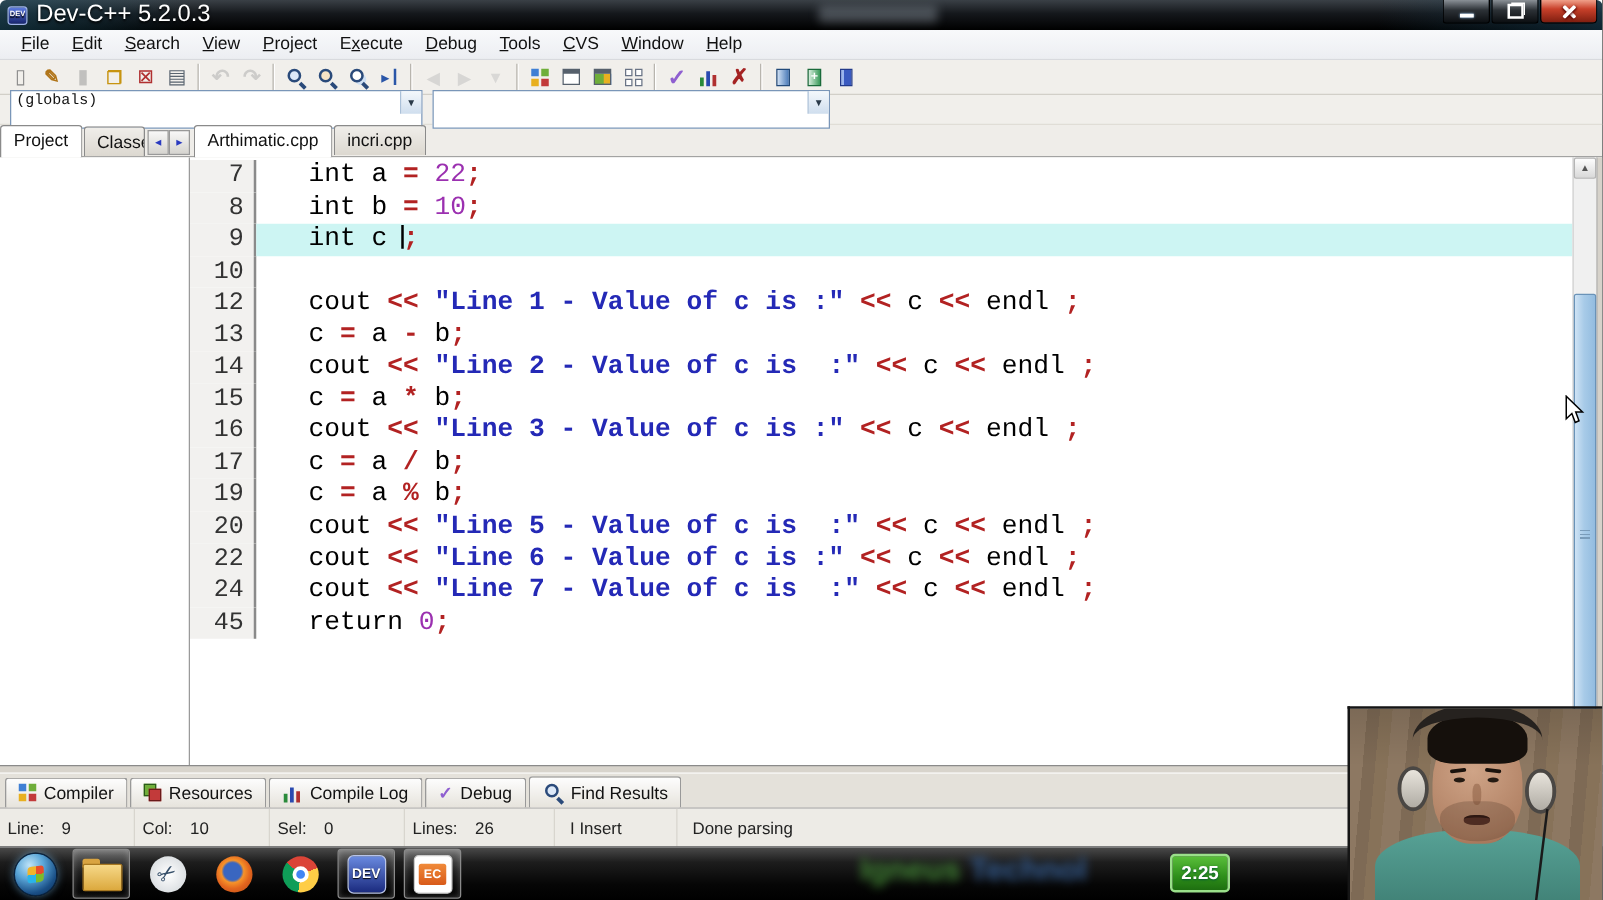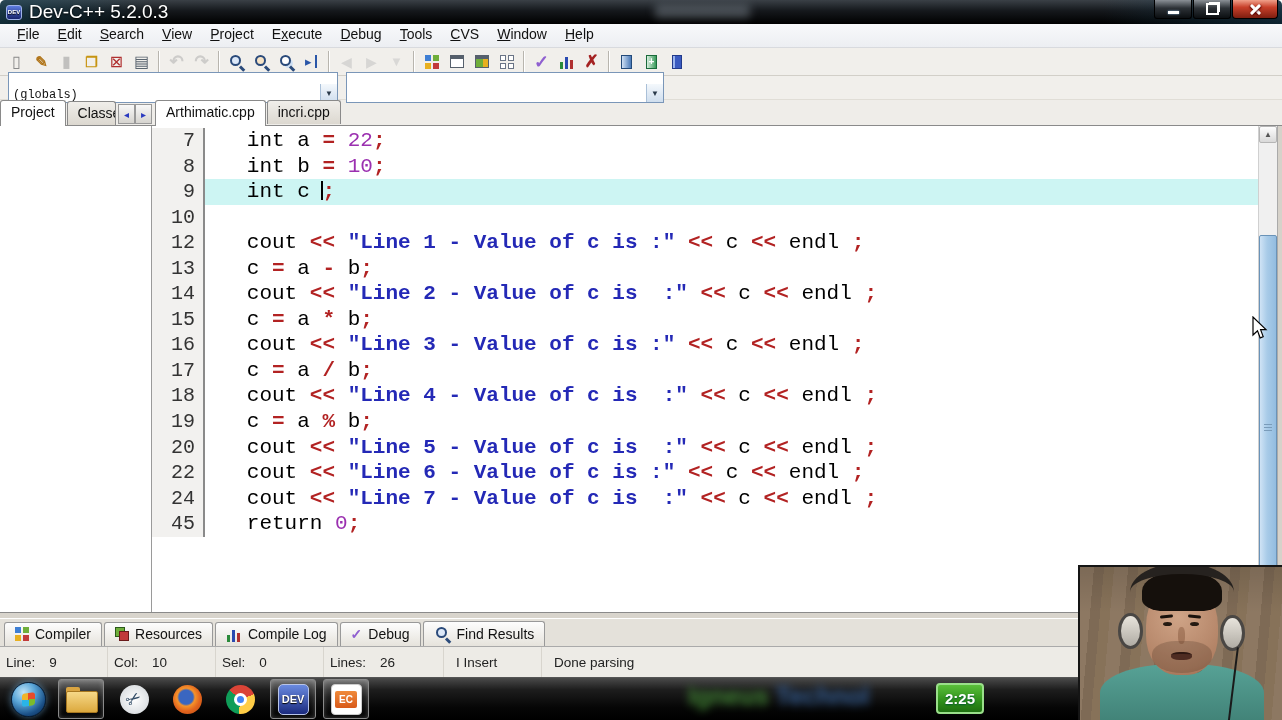--- a/index.html
+++ b/index.html
@@ -85,21 +85,21 @@
   .door-blue{width:11px;height:14px;border:1px solid #234a7a;background:linear-gradient(90deg,#cfe0f4,#4a7ab8)}
   .door-green{width:11px;height:14px;border:1px solid #1a6a3a;background:linear-gradient(90deg,#d8eede,#3a9a5a);display:flex;align-items:center;justify-content:center;color:#fff;font-size:10px;font-weight:bold}
   .door-green::before{content:'+'}
   .book-blue{width:10px;height:14px;border:1px solid #223a8a;background:linear-gradient(90deg,#9ab4ee 30%,#3a5ac0 30%)}
   .layers{position:relative;width:14px;height:14px}
   .layers::before{content:'';position:absolute;left:0;top:0;width:8px;height:8px;background:#6fae3a;border:1px solid #2a5a1a}
   .layers::after{content:'';position:absolute;right:0;bottom:0;width:8px;height:8px;background:#c23a3a;border:1px solid #6a1a1a}
 
   
   .comborow{height:24px;background:#f1efeb;display:flex;align-items:center;padding-left:8px;border-bottom:1px solid #e0ddd6}
-  .combo{height:31px;background:#fff;border:1px solid #7a96b8;display:flex;align-items:flex-end;justify-content:space-between}
+  .combo{height:31px;background:#fff;border:1px solid #7a96b8;display:flex;align-items:flex-start;justify-content:space-between}
   .combo1{width:330px;margin-right:8px}
   .combo2{width:318px}
   .combo-text{font-family:"Liberation Mono",monospace;font-size:12px;color:#111;padding-left:4px}
   .combo-btn{width:17px;height:18px;background:linear-gradient(#f4f8fc,#cfdeee);border-left:1px solid #aac0d8;display:flex;align-items:center;justify-content:center;font-size:8px;color:#2a3a4a}
 
   
   .tabrow{height:26px;display:flex;align-items:flex-end;background:#efede9;border-bottom:1px solid #8a8a8a}
   .lefttabs{width:152px;display:flex;align-items:flex-end;flex:0 0 152px}
   .tab{font-size:14px;color:#111;padding:3px 10px 4px;border:1px solid #8a8a8a;border-bottom:none;border-radius:3px 3px 0 0;background:linear-gradient(#f0eeea,#dcd8d0);margin-right:1px;white-space:nowrap}
   .tab.active{background:#fff;position:relative;margin-bottom:-1px;padding-bottom:6px;z-index:2}
@@ -360,24 +360,20 @@
         </div>
         <div class="cl">
           <span class="lnum">16</span>
           <span class="lc"><span class="tk-p">   cout </span><span class="tk-o">&lt;&lt;</span><span class="tk-p"> </span><span class="tk-s">"Line 3 - Value of c is :"</span><span class="tk-p"> </span><span class="tk-o">&lt;&lt;</span><span class="tk-p"> c </span><span class="tk-o">&lt;&lt;</span><span class="tk-p"> endl </span><span class="tk-o">;</span></span>
         </div>
         <div class="cl">
           <span class="lnum">17</span>
           <span class="lc"><span class="tk-p">   c </span><span class="tk-o">=</span><span class="tk-p"> a </span><span class="tk-o">/</span><span class="tk-p"> b</span><span class="tk-o">;</span></span>
         </div>
         <div class="cl">
-          <span class="lnum">18</span>
-          <span class="lc"><span class="tk-p">   cout </span><span class="tk-o">&lt;&lt;</span><span class="tk-p"> </span><span class="tk-s">"Line 4 - Value of c is  :"</span><span class="tk-p"> </span><span class="tk-o">&lt;&lt;</span><span class="tk-p"> c </span><span class="tk-o">&lt;&lt;</span><span class="tk-p"> endl </span><span class="tk-o">;</span></span>
-        </div>
-        <div class="cl">
           <span class="lnum">19</span>
           <span class="lc"><span class="tk-p">   c </span><span class="tk-o">=</span><span class="tk-p"> a </span><span class="tk-o">%</span><span class="tk-p"> b</span><span class="tk-o">;</span></span>
         </div>
         <div class="cl">
           <span class="lnum">20</span>
           <span class="lc"><span class="tk-p">   cout </span><span class="tk-o">&lt;&lt;</span><span class="tk-p"> </span><span class="tk-s">"Line 5 - Value of c is  :"</span><span class="tk-p"> </span><span class="tk-o">&lt;&lt;</span><span class="tk-p"> c </span><span class="tk-o">&lt;&lt;</span><span class="tk-p"> endl </span><span class="tk-o">;</span></span>
         </div>
         <div class="cl">
           <span class="lnum">22</span>
           <span class="lc"><span class="tk-p">   cout </span><span class="tk-o">&lt;&lt;</span><span class="tk-p"> </span><span class="tk-s">"Line 6 - Value of c is :"</span><span class="tk-p"> </span><span class="tk-o">&lt;&lt;</span><span class="tk-p"> c </span><span class="tk-o">&lt;&lt;</span><span class="tk-p"> endl </span><span class="tk-o">;</span></span>

